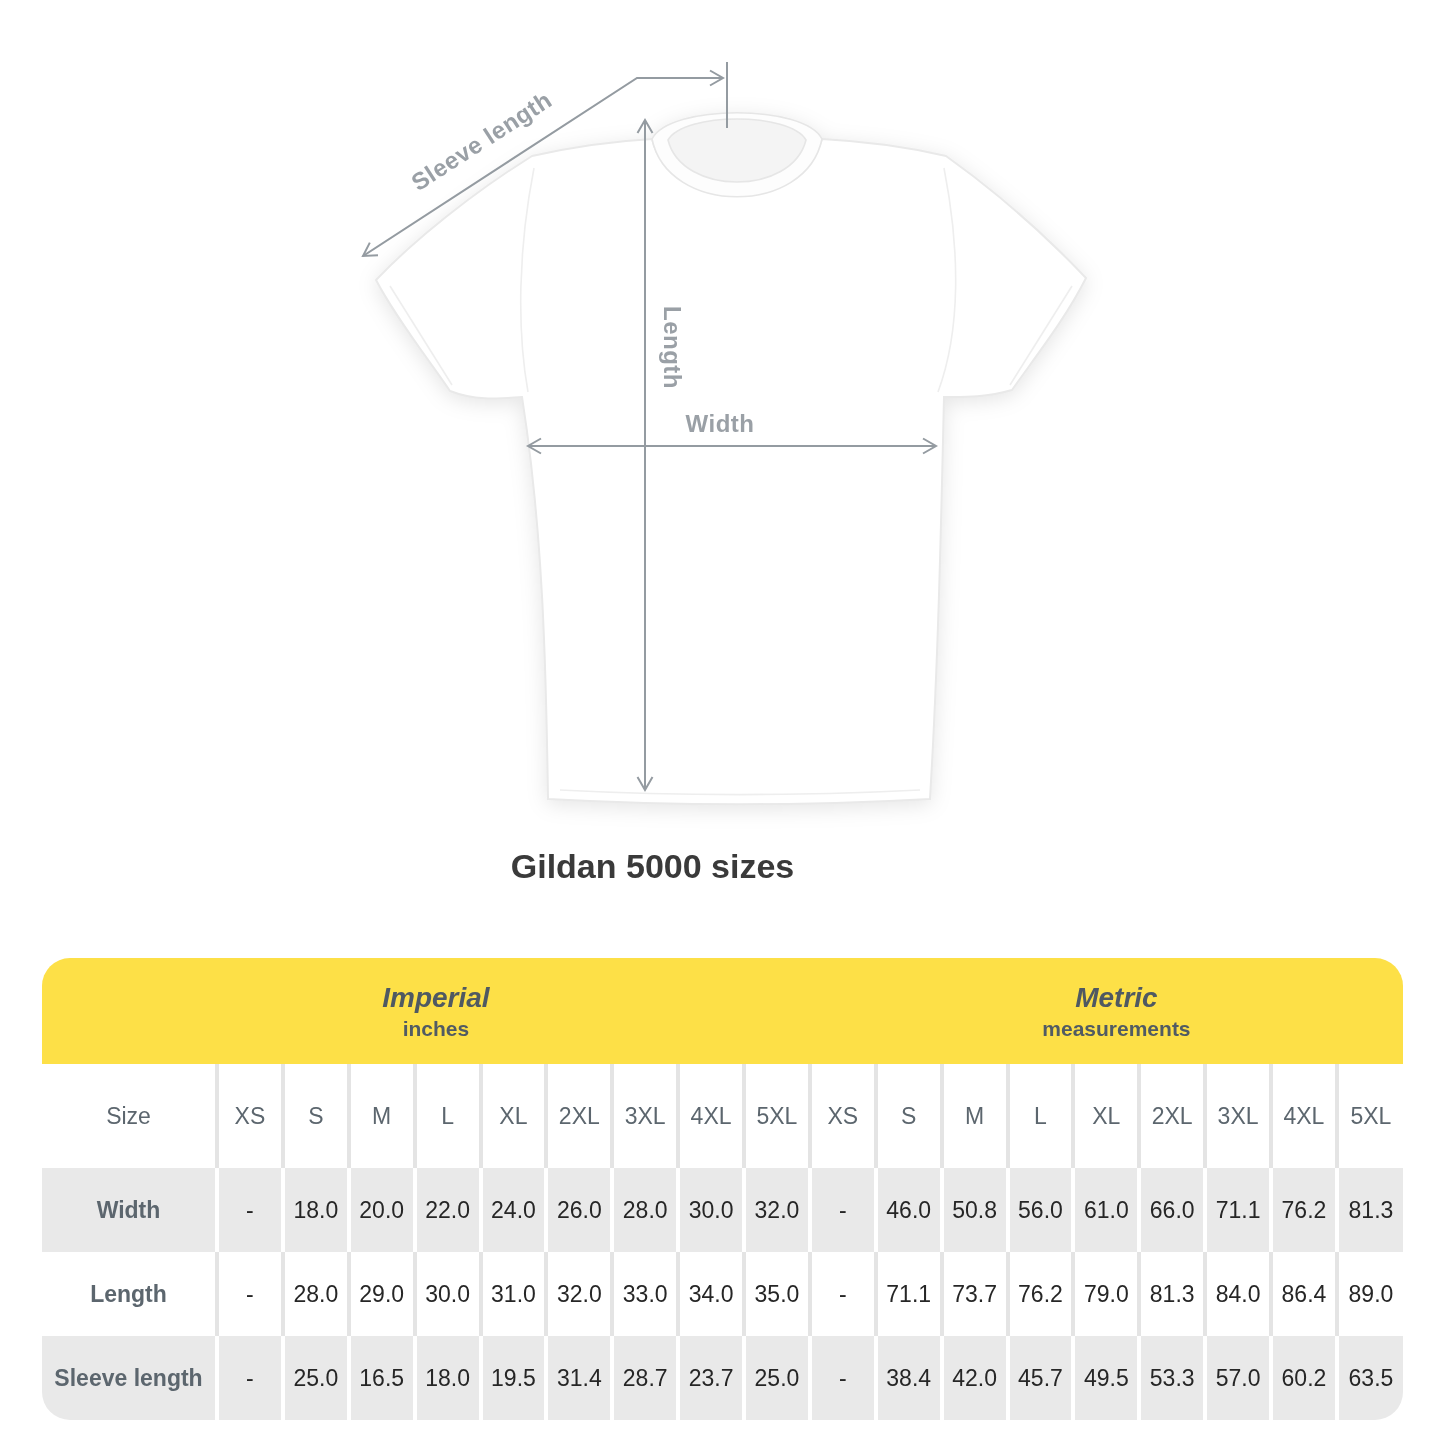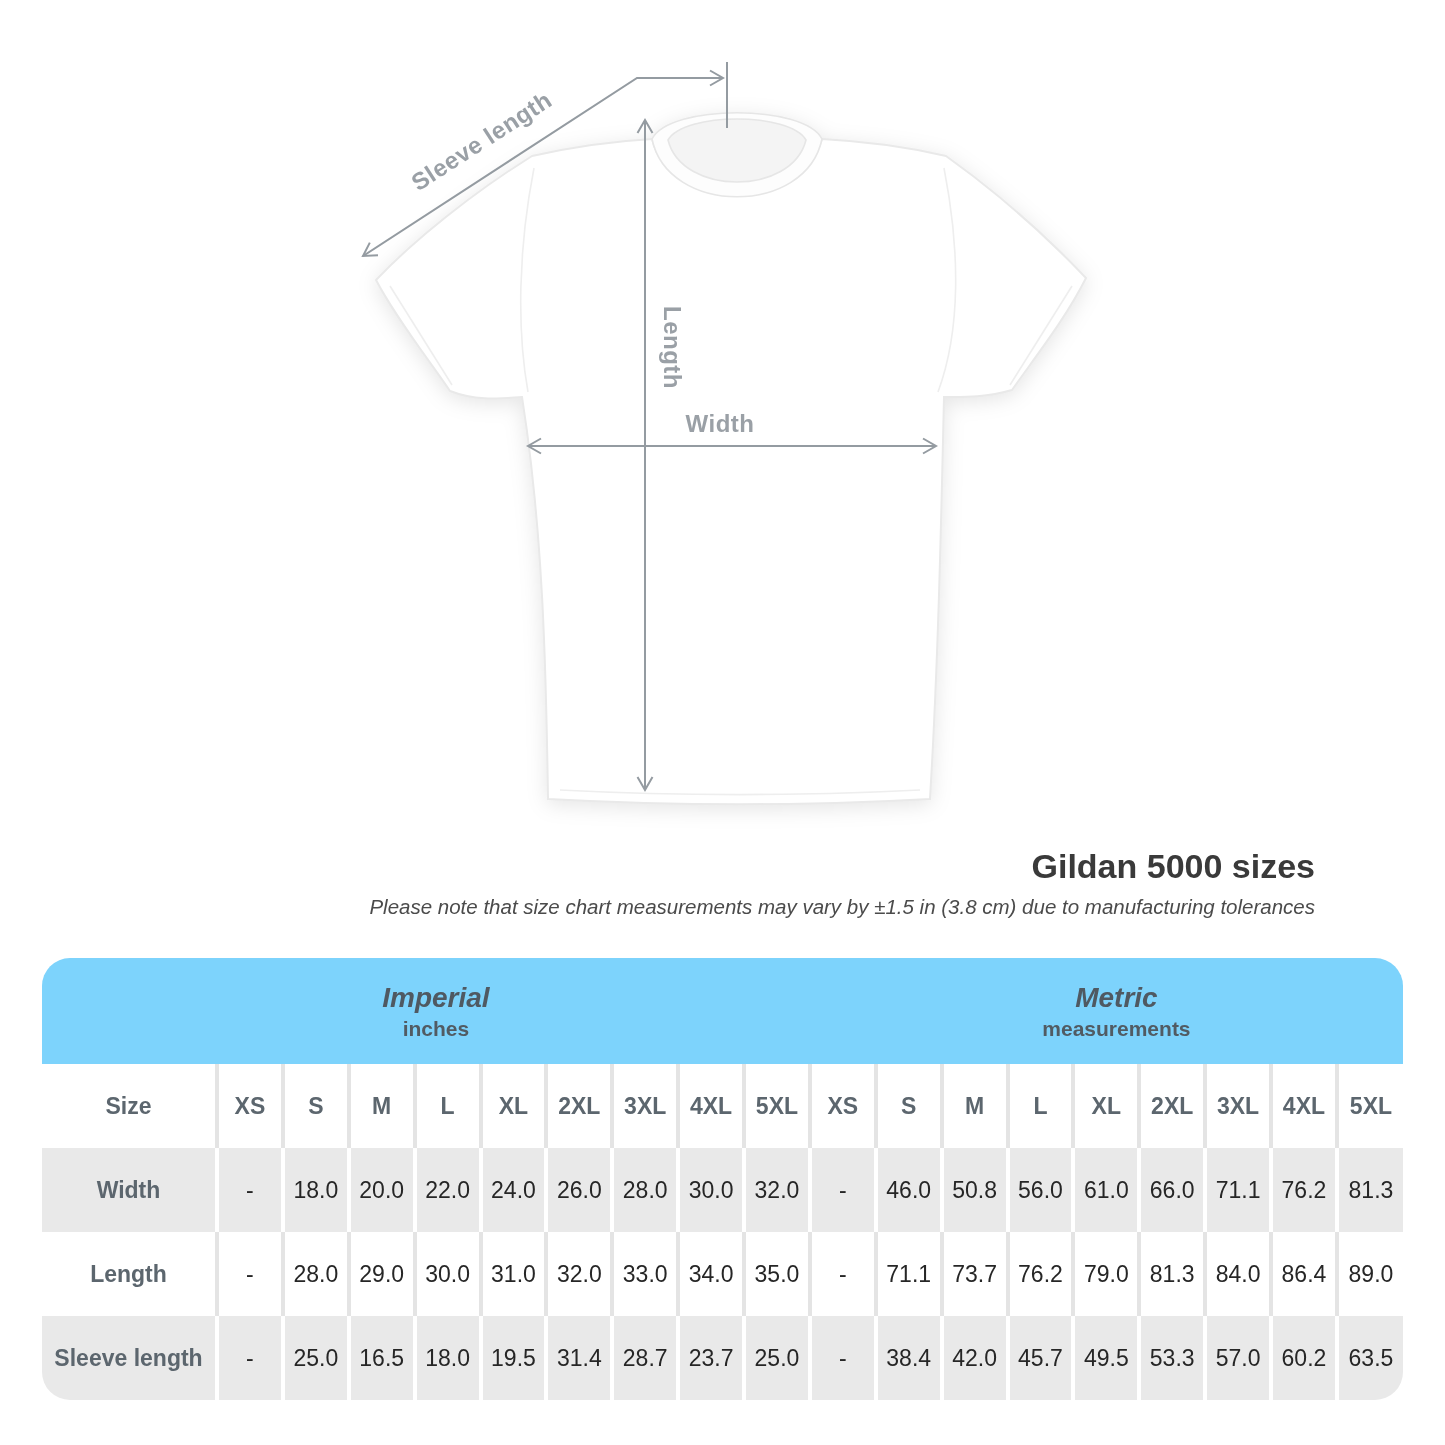--- a/index.html
+++ b/index.html
@@ -10,37 +10,37 @@
   
   .tee-svg{position:absolute;left:0;top:0;width:1445px;height:845px;display:block;}
   .shirt-body{fill:#ffffff;stroke:#e9e9e9;stroke-width:2;}
   .shirt-shadow{filter:drop-shadow(0 4px 10px rgba(0,0,0,0.10));}
   .collar-hole{fill:#f4f4f4;stroke:none;}
   .collar-ring{fill:#fdfdfd;stroke:#e6e6e6;stroke-width:1.6;fill-rule:evenodd;}
   .seam{fill:none;stroke:#eeeeee;stroke-width:1.6;}
   .measure{stroke:#949ba1;stroke-width:2;fill:none;}
   .measure-label{fill:#9aa0a6;font-weight:bold;font-size:24px;letter-spacing:0.5px;}
   
-  .heading{position:absolute;left:10px;top:846px;width:1305px;text-align:right;}
+  .heading{position:absolute;left:0;top:846px;width:1305px;text-align:center;}
   .title{font-size:34px;font-weight:bold;color:#3a3a3a;margin:0;line-height:1.2;}
   .subtitle{font-size:20.5px;font-style:italic;color:#4b4b4b;margin:8px 0 0 0;line-height:1.2;}
   
   .table-card{
     position:absolute;left:42px;top:958px;width:1361px;border-radius:28px;overflow:hidden;
   }
   table.size-table{border-collapse:collapse;table-layout:fixed;width:1361px;}
   .size-table col.label-col{width:175px;}
   .size-table th,.size-table td{padding:0;text-align:center;vertical-align:middle;box-sizing:border-box;}
-  .band-row th{background:#7dd3fc;height:106px;padding-left:20px;}
+  .band-row th{background:#fde047;height:106px;padding-left:20px;}
   .band-label{font-size:28px;font-weight:bold;font-style:italic;color:#4f5962;line-height:1.25;}
   .band-sub{font-size:21px;color:#515b63;line-height:1.3;}
   .band-imperial{padding-left:36px;}
   .band-metric{padding-right:26px;}
   .sizes-row th{
-    background:#ffffff;height:84px;font-size:23px;font-weight:bold;color:#5c666e;
+    background:#ffffff;height:104px;font-size:23px;font-weight:normal;color:#5c666e;
     border-left:4px solid #e4e4e4;
   }
   .sizes-row th:first-child{border-left:none;}
   tbody tr{height:84px;}
   tbody th{font-size:23px;font-weight:bold;color:#5c666e;}
   tbody td{font-size:23px;color:#262626;}
   tbody tr.striped th,tbody tr.striped td{background:#e9e9e9;border-left:4px solid #ffffff;}
   tbody tr.plain th,tbody tr.plain td{background:#ffffff;border-left:4px solid #e4e4e4;}
   tbody tr th:first-child,tbody tr td:first-child{border-left:none !important;}
 </style>
@@ -91,21 +91,20 @@
       <line class="measure" marker-start="url(#ah)" marker-end="url(#ah)" x1="645" y1="120" x2="645" y2="790"></line>
       <line class="measure" marker-start="url(#ah)" marker-end="url(#ah)" x1="528" y1="446" x2="936" y2="446"></line>
       <text class="measure-label" x="486" y="148" text-anchor="middle" transform="rotate(-32.8 486 148)">Sleeve length</text>
       <text class="measure-label" x="664" y="306" transform="rotate(90 664 306)">Length</text>
       <text class="measure-label" x="720" y="432" text-anchor="middle">Width</text>
     </g>
   </svg>
 
   <div class="heading">
     <h1 class="title">Gildan 5000 sizes</h1>
-    <p class="subtitle">Please note that size chart measurements may vary by ±1.5 in (3.8 cm) due to manufacturing tolerances</p>
   </div>
 
   <div class="table-card">
     <table class="size-table">
       <colgroup>
         <col class="label-col">
       </colgroup>
       <thead>
         <tr class="band-row">
           <th colspan="10" class="band-imperial">

